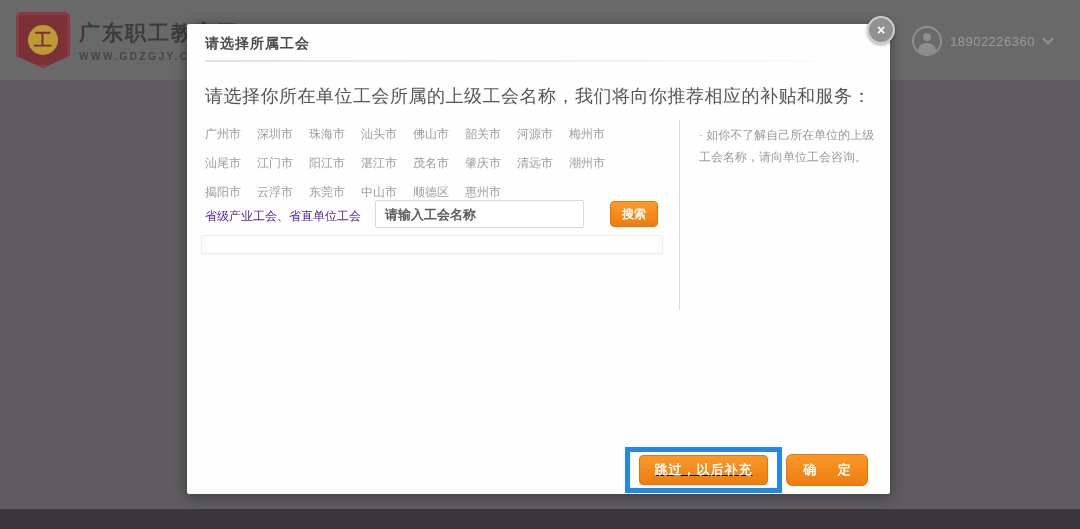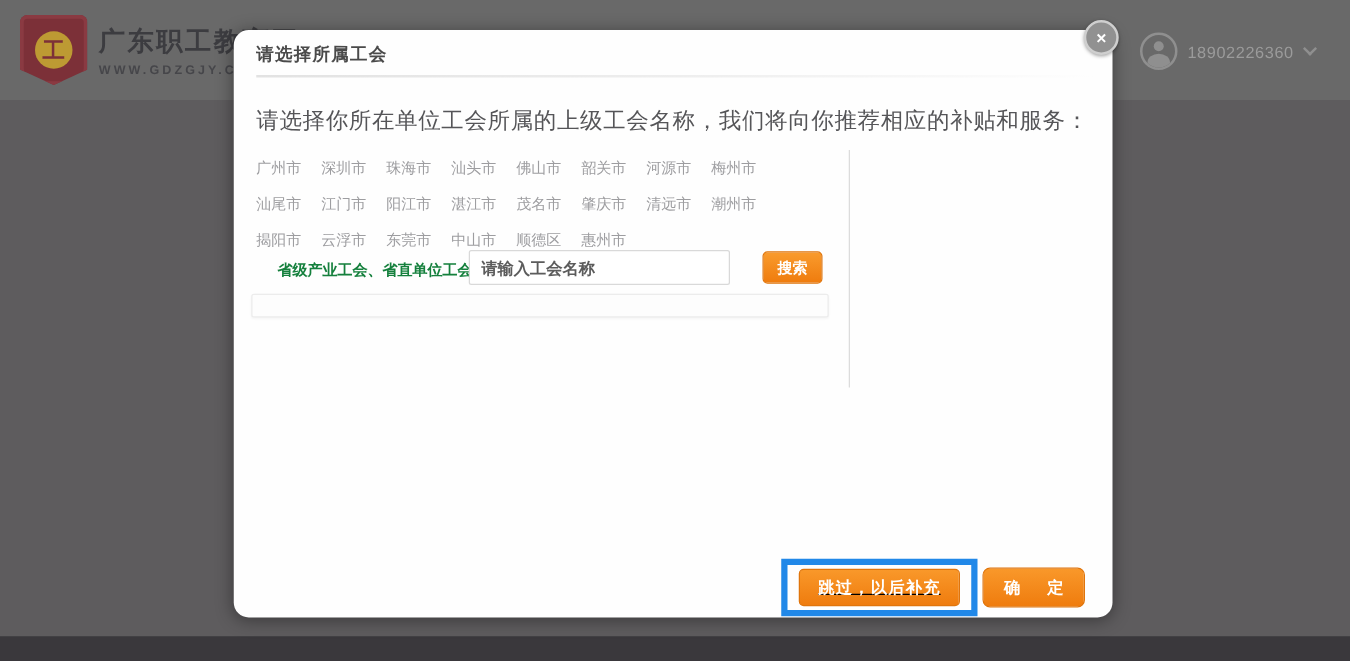--- a/index.html
+++ b/index.html
@@ -22,30 +22,30 @@
   .avatar { position:relative; width:30px; height:30px; border-radius:50%; border:2px solid #8f8f8f; overflow:hidden; }
   .av-head { position:absolute; left:9px; top:5px; width:8px; height:8px; border-radius:50%; background:#8f8f8f; }
   .av-body { position:absolute; left:4px; top:15px; width:18px; height:14px; border-radius:50% 50% 0 0; background:#8f8f8f; }
   .phone { margin-left:8px; font-size:13px; color:#9b9b9b; letter-spacing:0.5px; }
   .chev { width:8px; height:8px; border-right:2px solid #8f8f8f; border-bottom:2px solid #8f8f8f;
           transform:rotate(45deg); margin-left:9px; margin-top:-4px; }
   .footer-dim { position:absolute; left:0; top:509px; width:1080px; height:20px; background:#3a383c; }
 
   
   .modal { position:absolute; left:187px; top:24px; width:703px; height:470px; background:#fefefe;
-           border-radius:12px; box-shadow:0 2px 14px rgba(0,0,0,0.4);padding-left:31px; }
+           border-radius:2px; box-shadow:0 2px 14px rgba(0,0,0,0.4);padding-left:31px; }
   .modal-title { position:absolute; left:18px; top:11px; font-size:14px; font-weight:bold; color:#4a4a4a; letter-spacing:1px; }
   .title-divider { position:absolute; left:18px; top:36px; width:670px; height:2px;
                    background:linear-gradient(to right,#e2e2e2 0%,#efefef 55%,rgba(240,240,240,0) 100%); }
   .modal-heading { position:absolute; left:18px; top:60px; width:672px; font-size:18px; color:#555558; letter-spacing:0.5px; }
   .cities { position:absolute; left:18px; top:102px; width:424px; display:flex; flex-wrap:wrap; }
   .city { display:inline-block; width:36px; margin-right:16px; margin-bottom:12px; font-size:12px; color:#9d9da0;
           white-space:nowrap; cursor:pointer; }
   .prov-row { position:absolute; left:18px; top:176px; width:440px; height:30px; }
-  .prov-label { position:absolute; left:17px; top:8px; font-size:12px; color:#15803d; cursor:pointer;font-weight:bold; }
+  .prov-label { position:absolute; left:0; top:8px; font-size:12px; color:#4c1d95; cursor:pointer; }
   .union-input { position:absolute; left:170px; top:0; width:209px; height:28px; border:1px solid #d9d9d9;
                  border-radius:2px; padding:0 9px; font-size:13px; font-weight:bold; color:#555;
                  font-family:"Liberation Sans","DejaVu Sans",sans-serif; outline:none; }
   .union-input::placeholder { color:#5c5c5c; opacity:1; }
   .search-btn { position:absolute; left:361px; top:1px; width:48px; height:26px; border:1px solid #e0750c;
                 border-radius:4px; background:linear-gradient(#f99b2d,#ef7c0e); color:#fff; font-size:12px;
                 font-weight:bold; cursor:pointer; font-family:inherit;margin-left:44px; }
   .result-box { position:absolute; left:14px; top:211px; width:462px; height:19px; border:1px solid #ececec;
                 border-radius:2px; background:#fdfdfd; box-shadow:0 1px 2px rgba(0,0,0,0.04); }
   .v-divider { position:absolute; left:492px; top:96px; width:1px; height:190px; background:#dcdcdc; }
@@ -129,20 +129,21 @@
       <span class="prov-label">省级产业工会、省直单位工会</span>
       <input class="union-input" type="text" placeholder="请输入工会名称" style="">
       <button class="search-btn">搜索</button>
     </div>
 
     <div class="result-box"></div>
     <div class="v-divider"></div>
 
     <div class="notes">
       <div class="notes-list">
+          <span class="note">如你不了解自己所在单位的上级工会名称，请向单位工会咨询。</span>
         </div>
     </div>
 
     <div class="annotation">
       <button class="skip-btn">跳过，以后补充</button>
     </div>
     <button class="confirm-btn">确 定</button>
   </div>
 
   <div class="close-btn">

